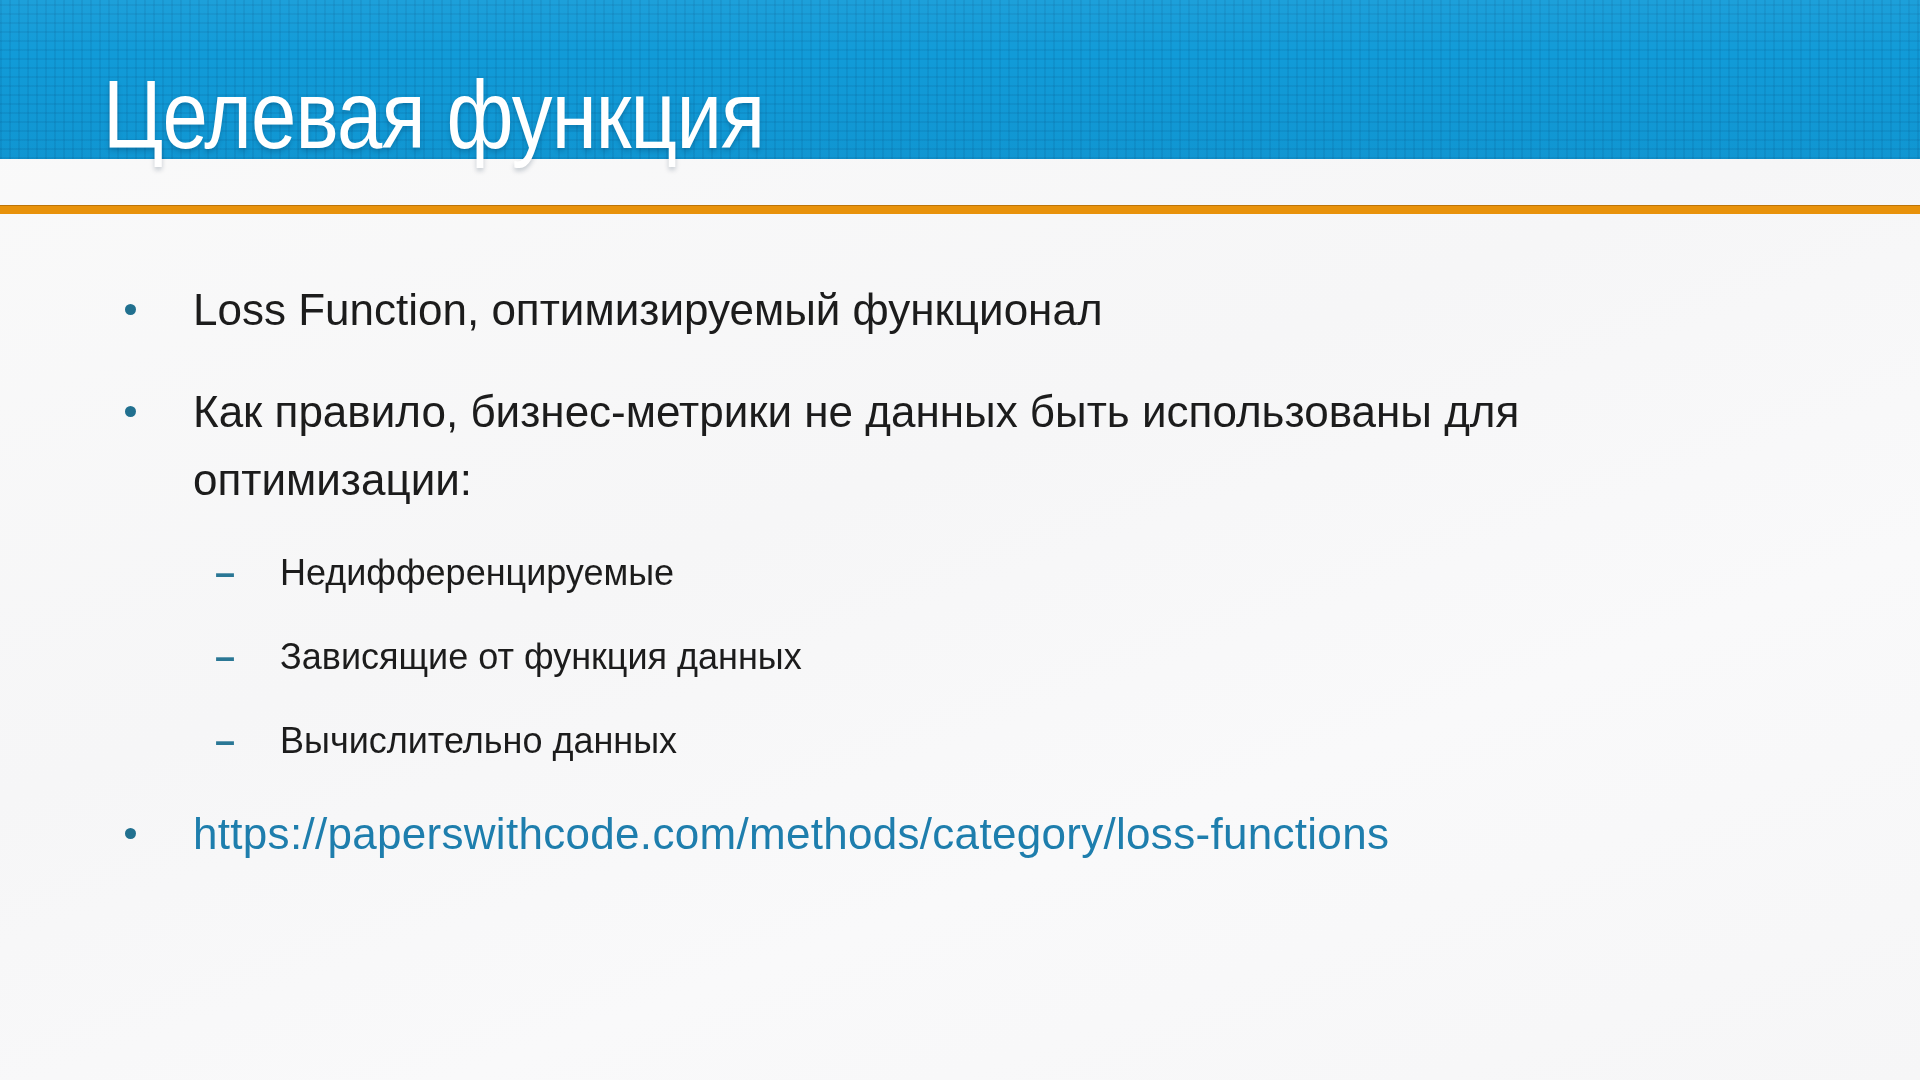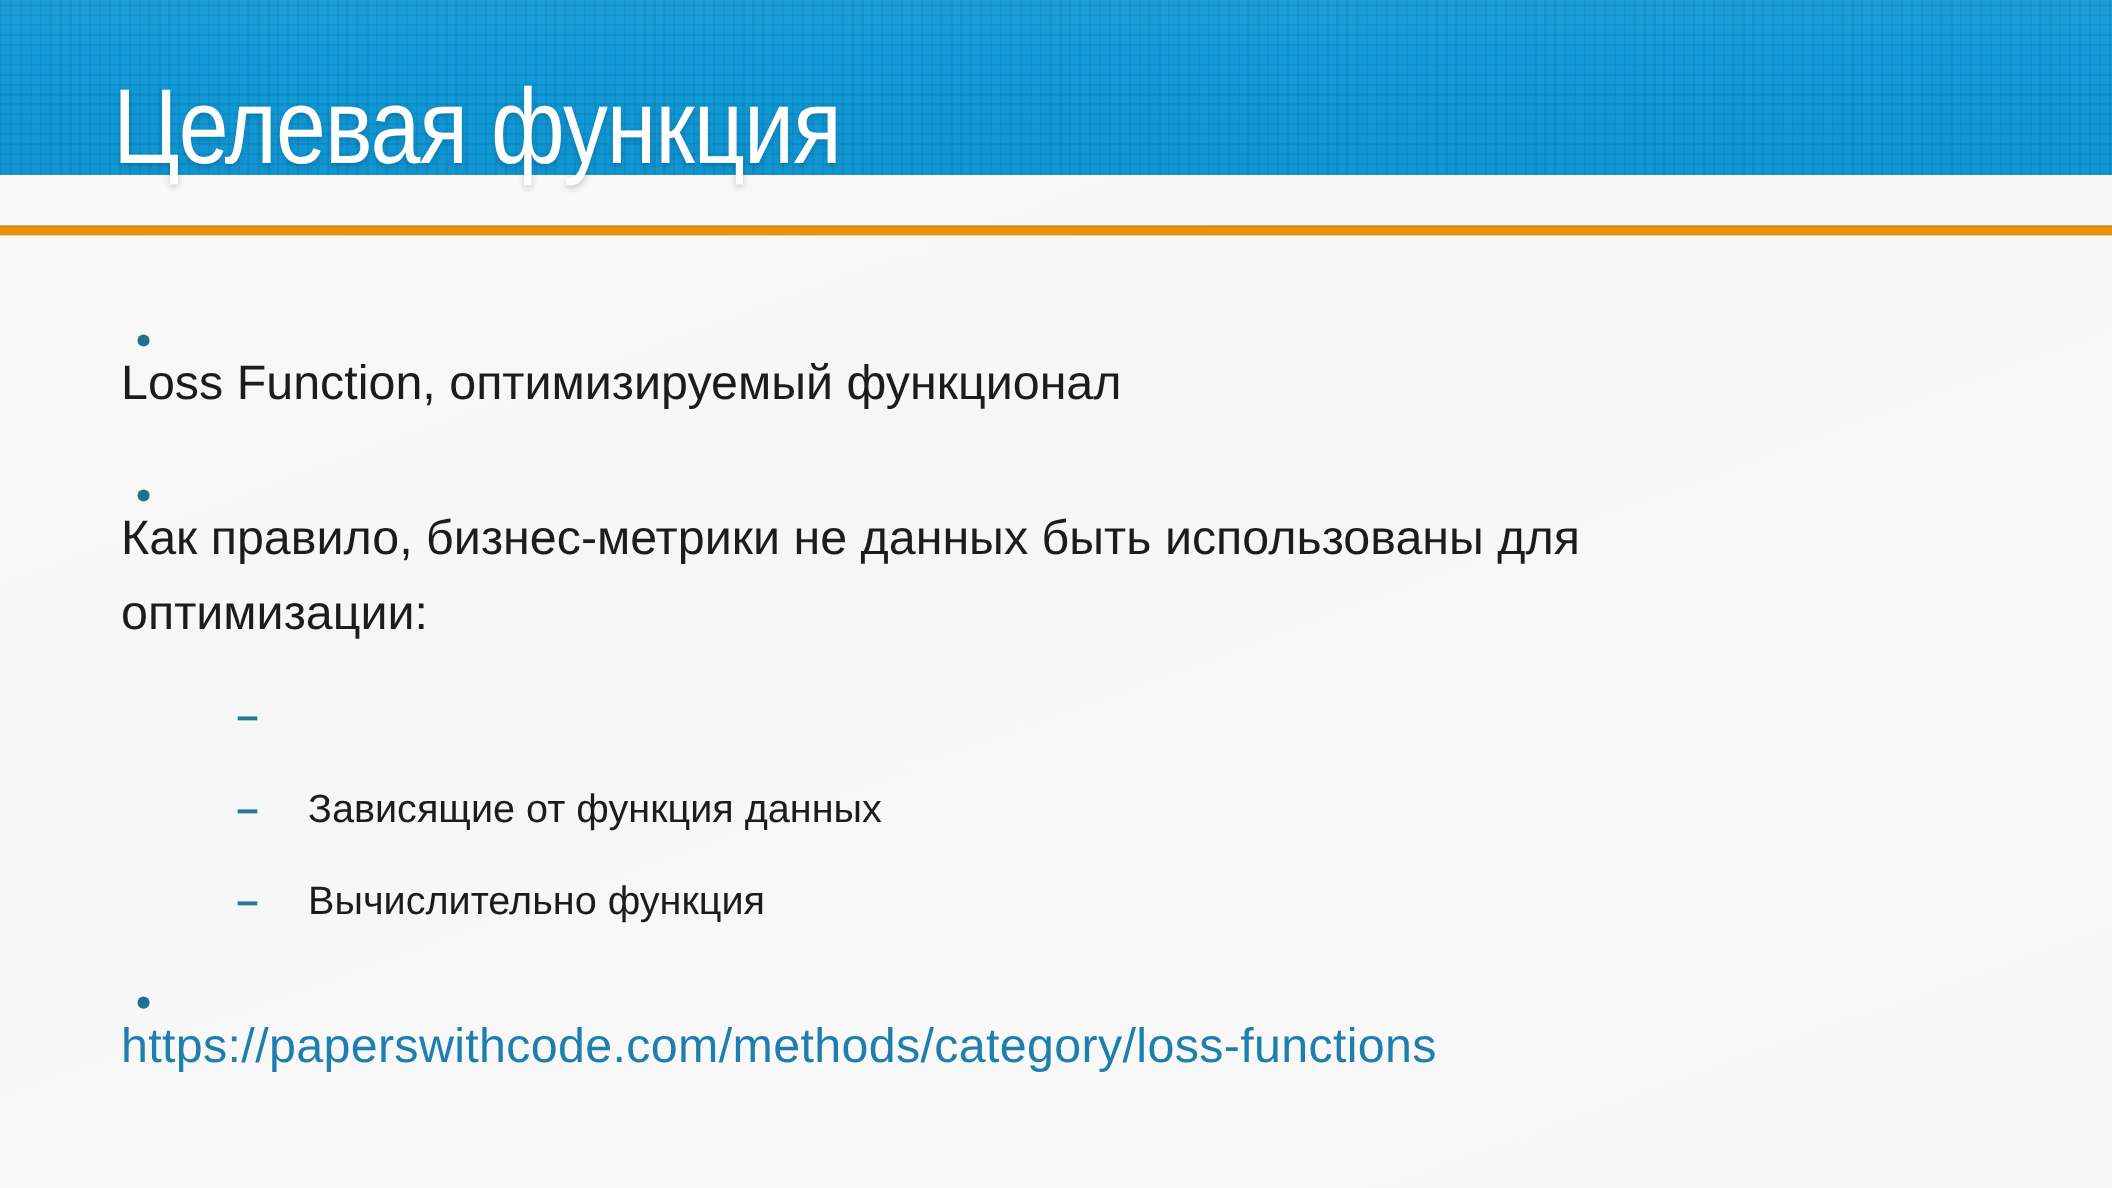--- a/index.html
+++ b/index.html
@@ -57,21 +57,21 @@
     position: absolute;
     left: 110px;
     top: 276px;
     width: 1700px;
     display: flex;
     flex-direction: column;
     gap: 34px;
     color: #1c1c1c;
   }
   .row { display: flex; align-items: flex-start; }
-  .row.l1 { font-size: 44px; line-height: 68px; flex-direction: column; }
+  .row.l1 { font-size: 44px; line-height: 68px; }
   .row.l2 { font-size: 36px; line-height: 50px; margin-left: 95px; }
   .marker { flex: 0 0 auto; box-sizing: border-box; }
   .l1 .marker { width: 83px; padding-left: 15px; }
   .l2 .marker {
     width: 75px;
     padding-left: 10px;
     color: #2a7795;
     font-weight: 700;
   }
   .dot {
@@ -107,28 +107,29 @@
         <span class="text">Loss Function, оптимизируемый функционал</span>
       </div>
       <div class="row l1">
         <span class="marker">
           <span class="dot"></span>
         </span>
         <span class="text">Как правило, бизнес-метрики не данных быть использованы для оптимизации:</span>
       </div>
       <div class="row l2">
         <span class="marker">–</span>
+        <span class="text">Недифференцируемые</span>
       </div>
       <div class="row l2">
         <span class="marker">–</span>
         <span class="text">Зависящие от функция данных</span>
       </div>
       <div class="row l2">
         <span class="marker">–</span>
-        <span class="text">Вычислительно функция</span>
+        <span class="text">Вычислительно данных</span>
       </div>
       <div class="row l1">
         <span class="marker">
           <span class="dot"></span>
         </span>
         <a class="text link-text">https://paperswithcode.com/methods/category/loss-functions</a>
       </div>
     </div>
 </div>
 

